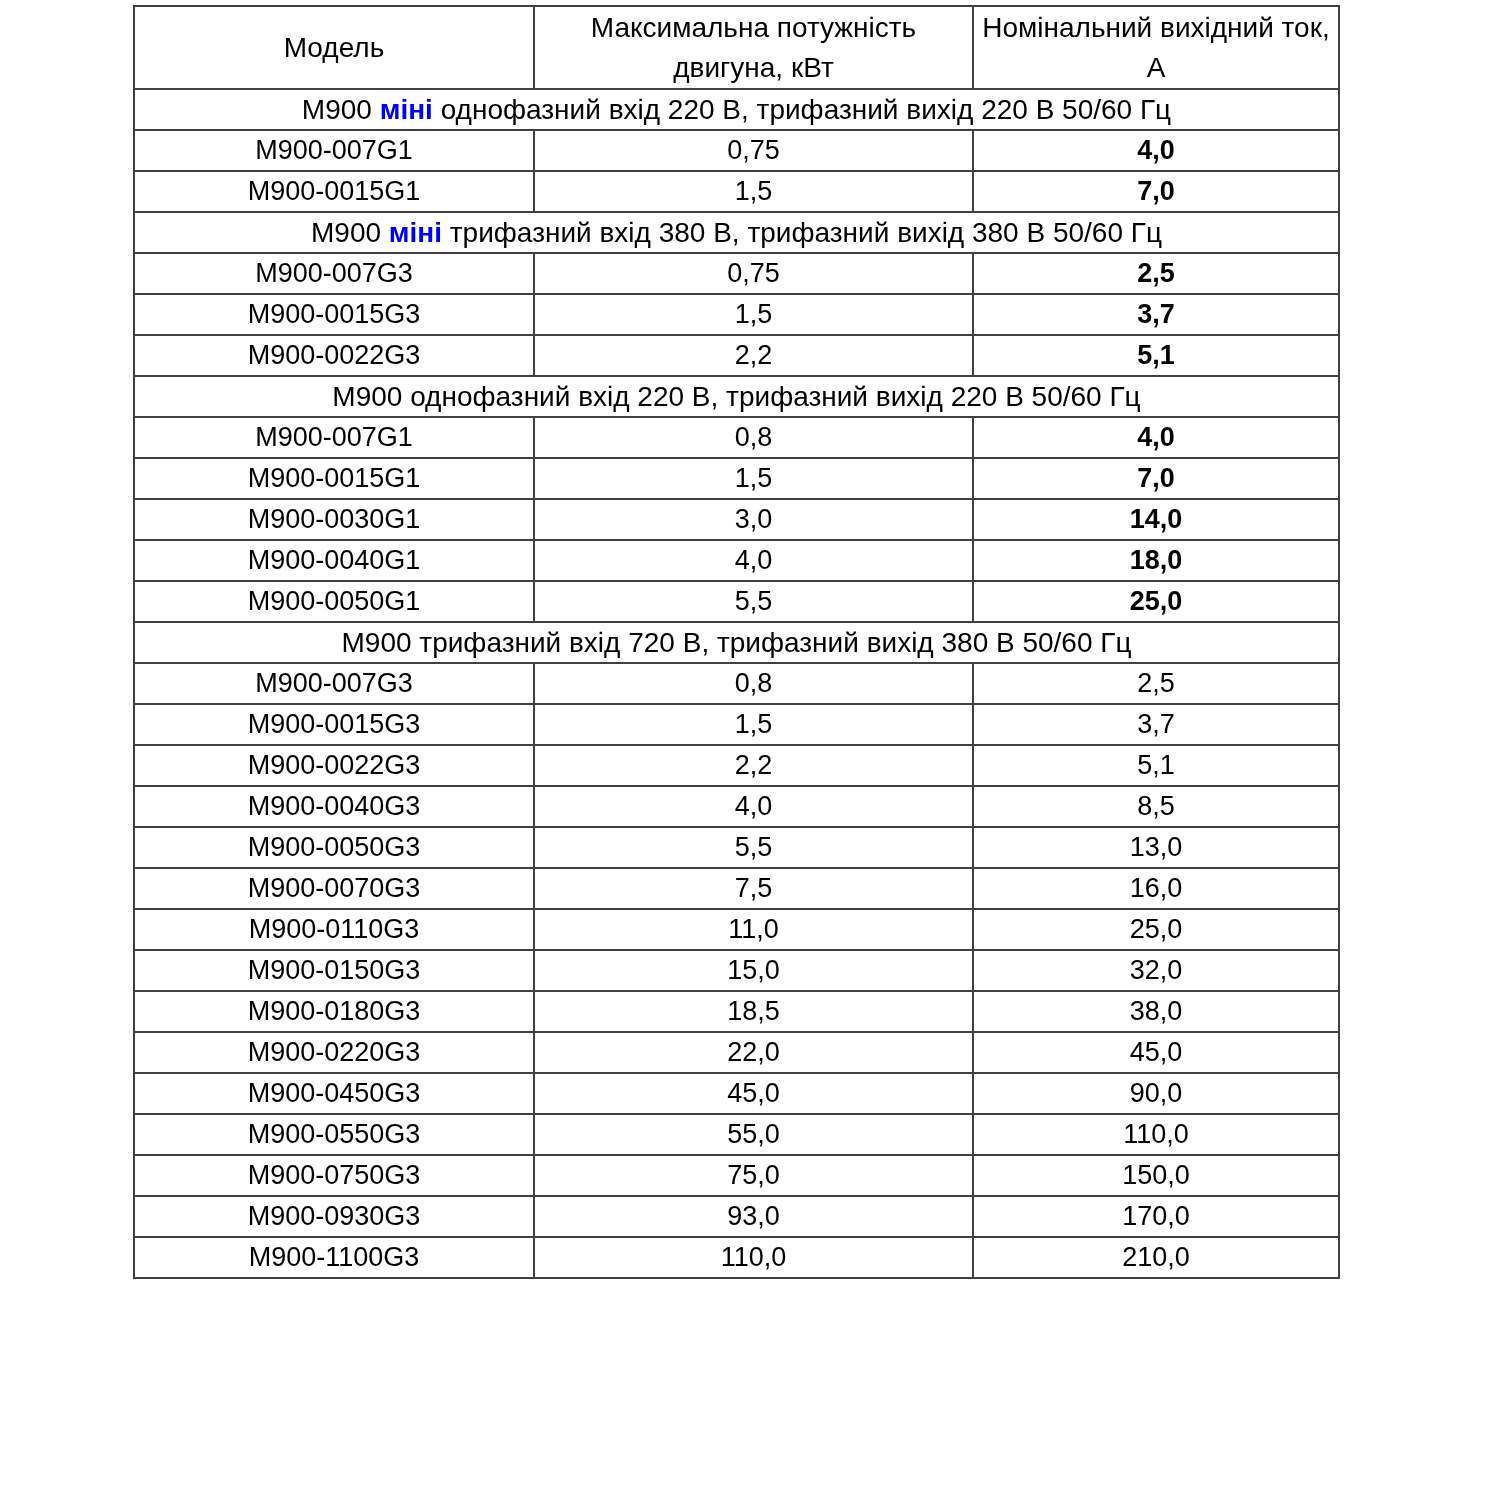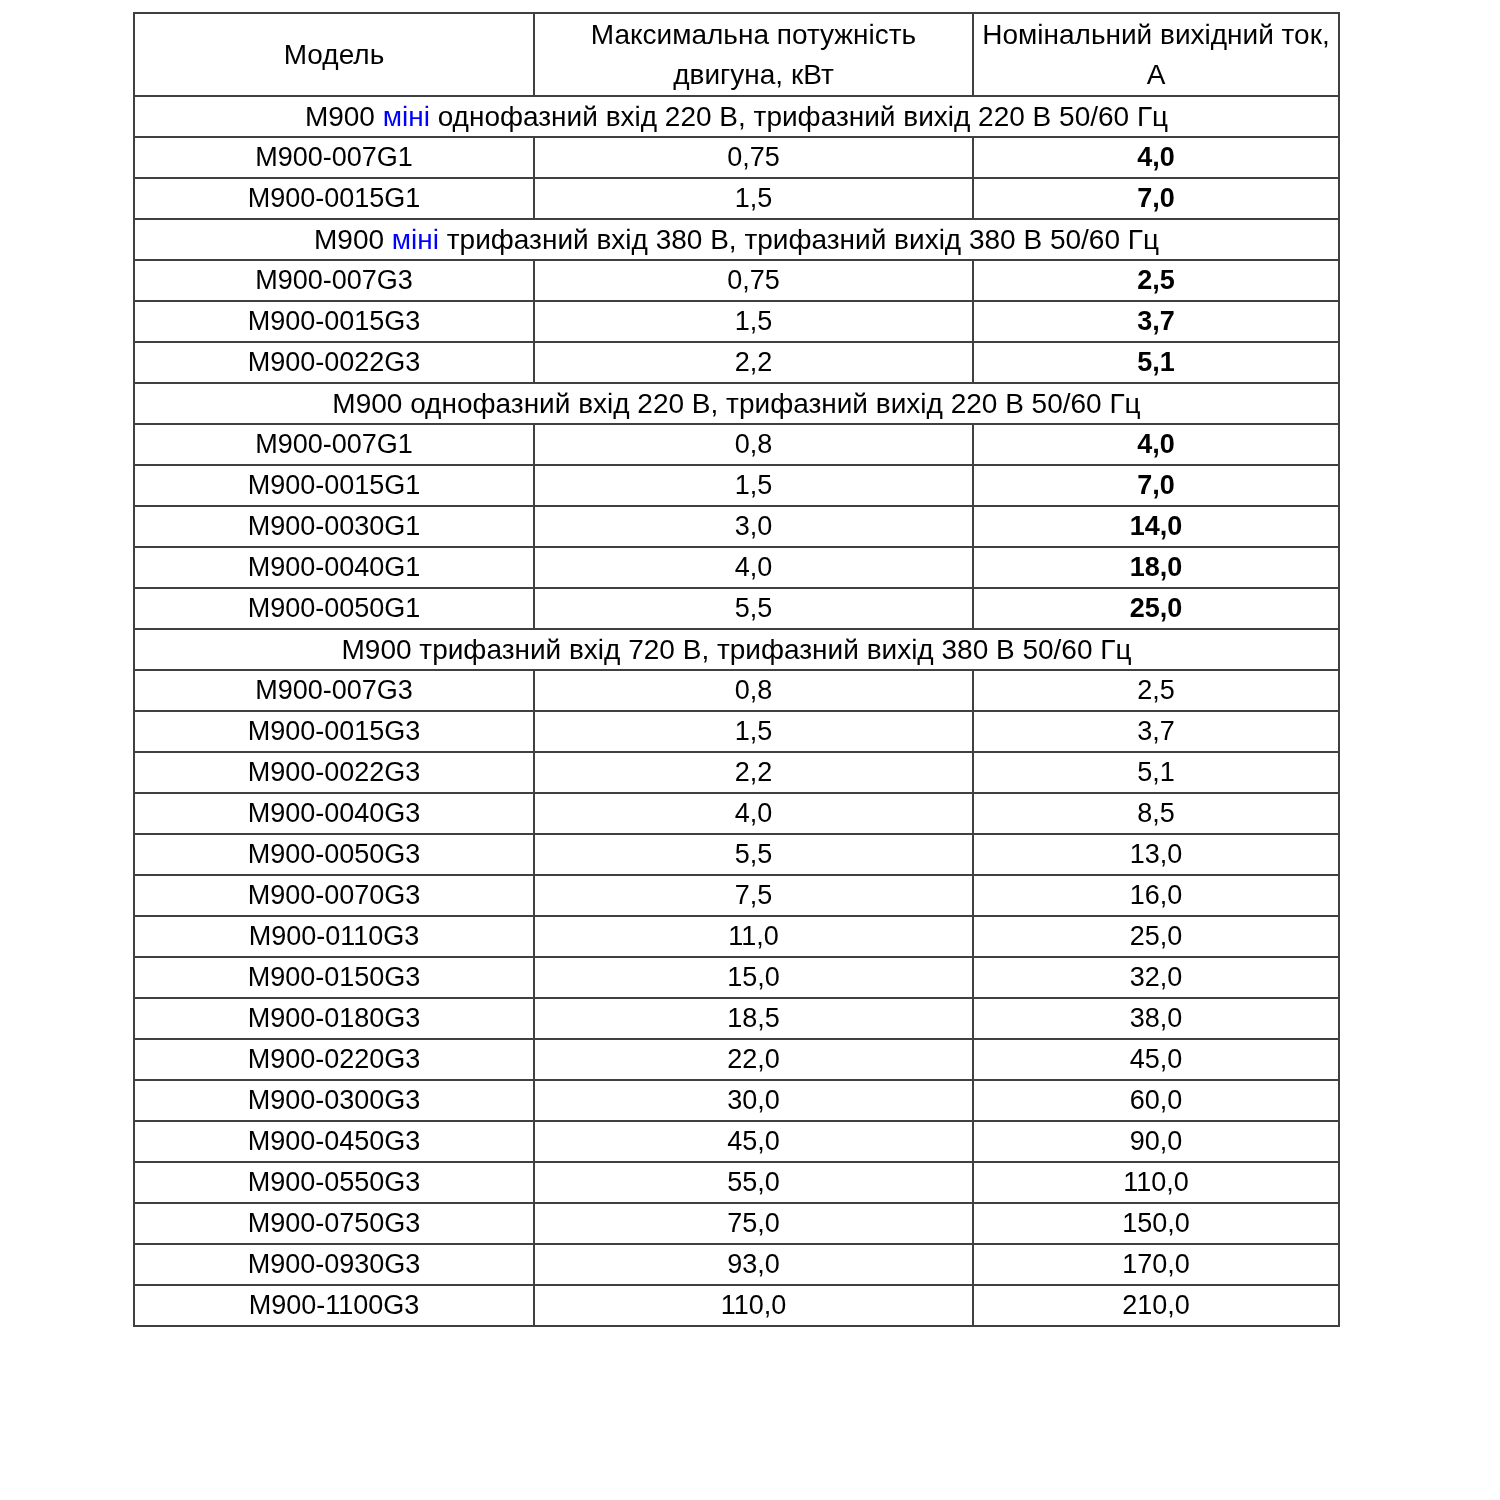--- a/index.html
+++ b/index.html
@@ -1,40 +1,40 @@
 <!DOCTYPE html>
 <html style="--mini-blue: #0000ff;"><head>
 <meta charset="utf-8">
 <style>
   html,body{margin:0;padding:0;}
   body{
     width:1500px;height:1500px;background:#ffffff;
     font-family:"Liberation Sans","DejaVu Sans",sans-serif;
     color:#000;position:relative;
   }
-  .table-wrap{position:absolute;left:133px;top:12px;}
+  .table-wrap{position:absolute;left:133px;top:5px;}
   table{
     border-collapse:collapse;table-layout:fixed;width:1205px;
   }
   col.c1{width:400px}
   col.c2{width:439px}
   col.c3{width:366px}
   th,td{
     border:2px solid #404040;
     text-align:center;vertical-align:middle;
     padding:0;color:#000;
     font-size:27px;font-weight:400;
     overflow:hidden;white-space:nowrap;
   }
   thead tr{height:83px;}
   th div{line-height:40px;font-size:28px;font-weight:400;}
   tbody tr{height:41px;}
   td.section-title{font-size:28px;}
   td.bold{font-weight:700;}
-  .mini-blue{color:var(--mini-blue,#0000ff);font-weight:400;}
+  .mini-blue{color:var(--mini-blue,#0000ff);font-weight:700;}
 </style>
 </head>
 <body>
 
 <div class="table-wrap">
   <table>
     <colgroup>
       <col class="c1">
         <col class="c2">
         <col class="c3">
@@ -161,25 +161,20 @@
           <td>M900-0180G3</td>
           <td>18,5</td>
           <td>38,0</td>
         </tr>
         <tr>
           <td>M900-0220G3</td>
           <td>22,0</td>
           <td>45,0</td>
         </tr>
         <tr>
-          <td>M900-0300G3</td>
-          <td>30,0</td>
-          <td>60,0</td>
-        </tr>
-        <tr>
           <td>M900-0450G3</td>
           <td>45,0</td>
           <td>90,0</td>
         </tr>
         <tr>
           <td>M900-0550G3</td>
           <td>55,0</td>
           <td>110,0</td>
         </tr>
         <tr>

